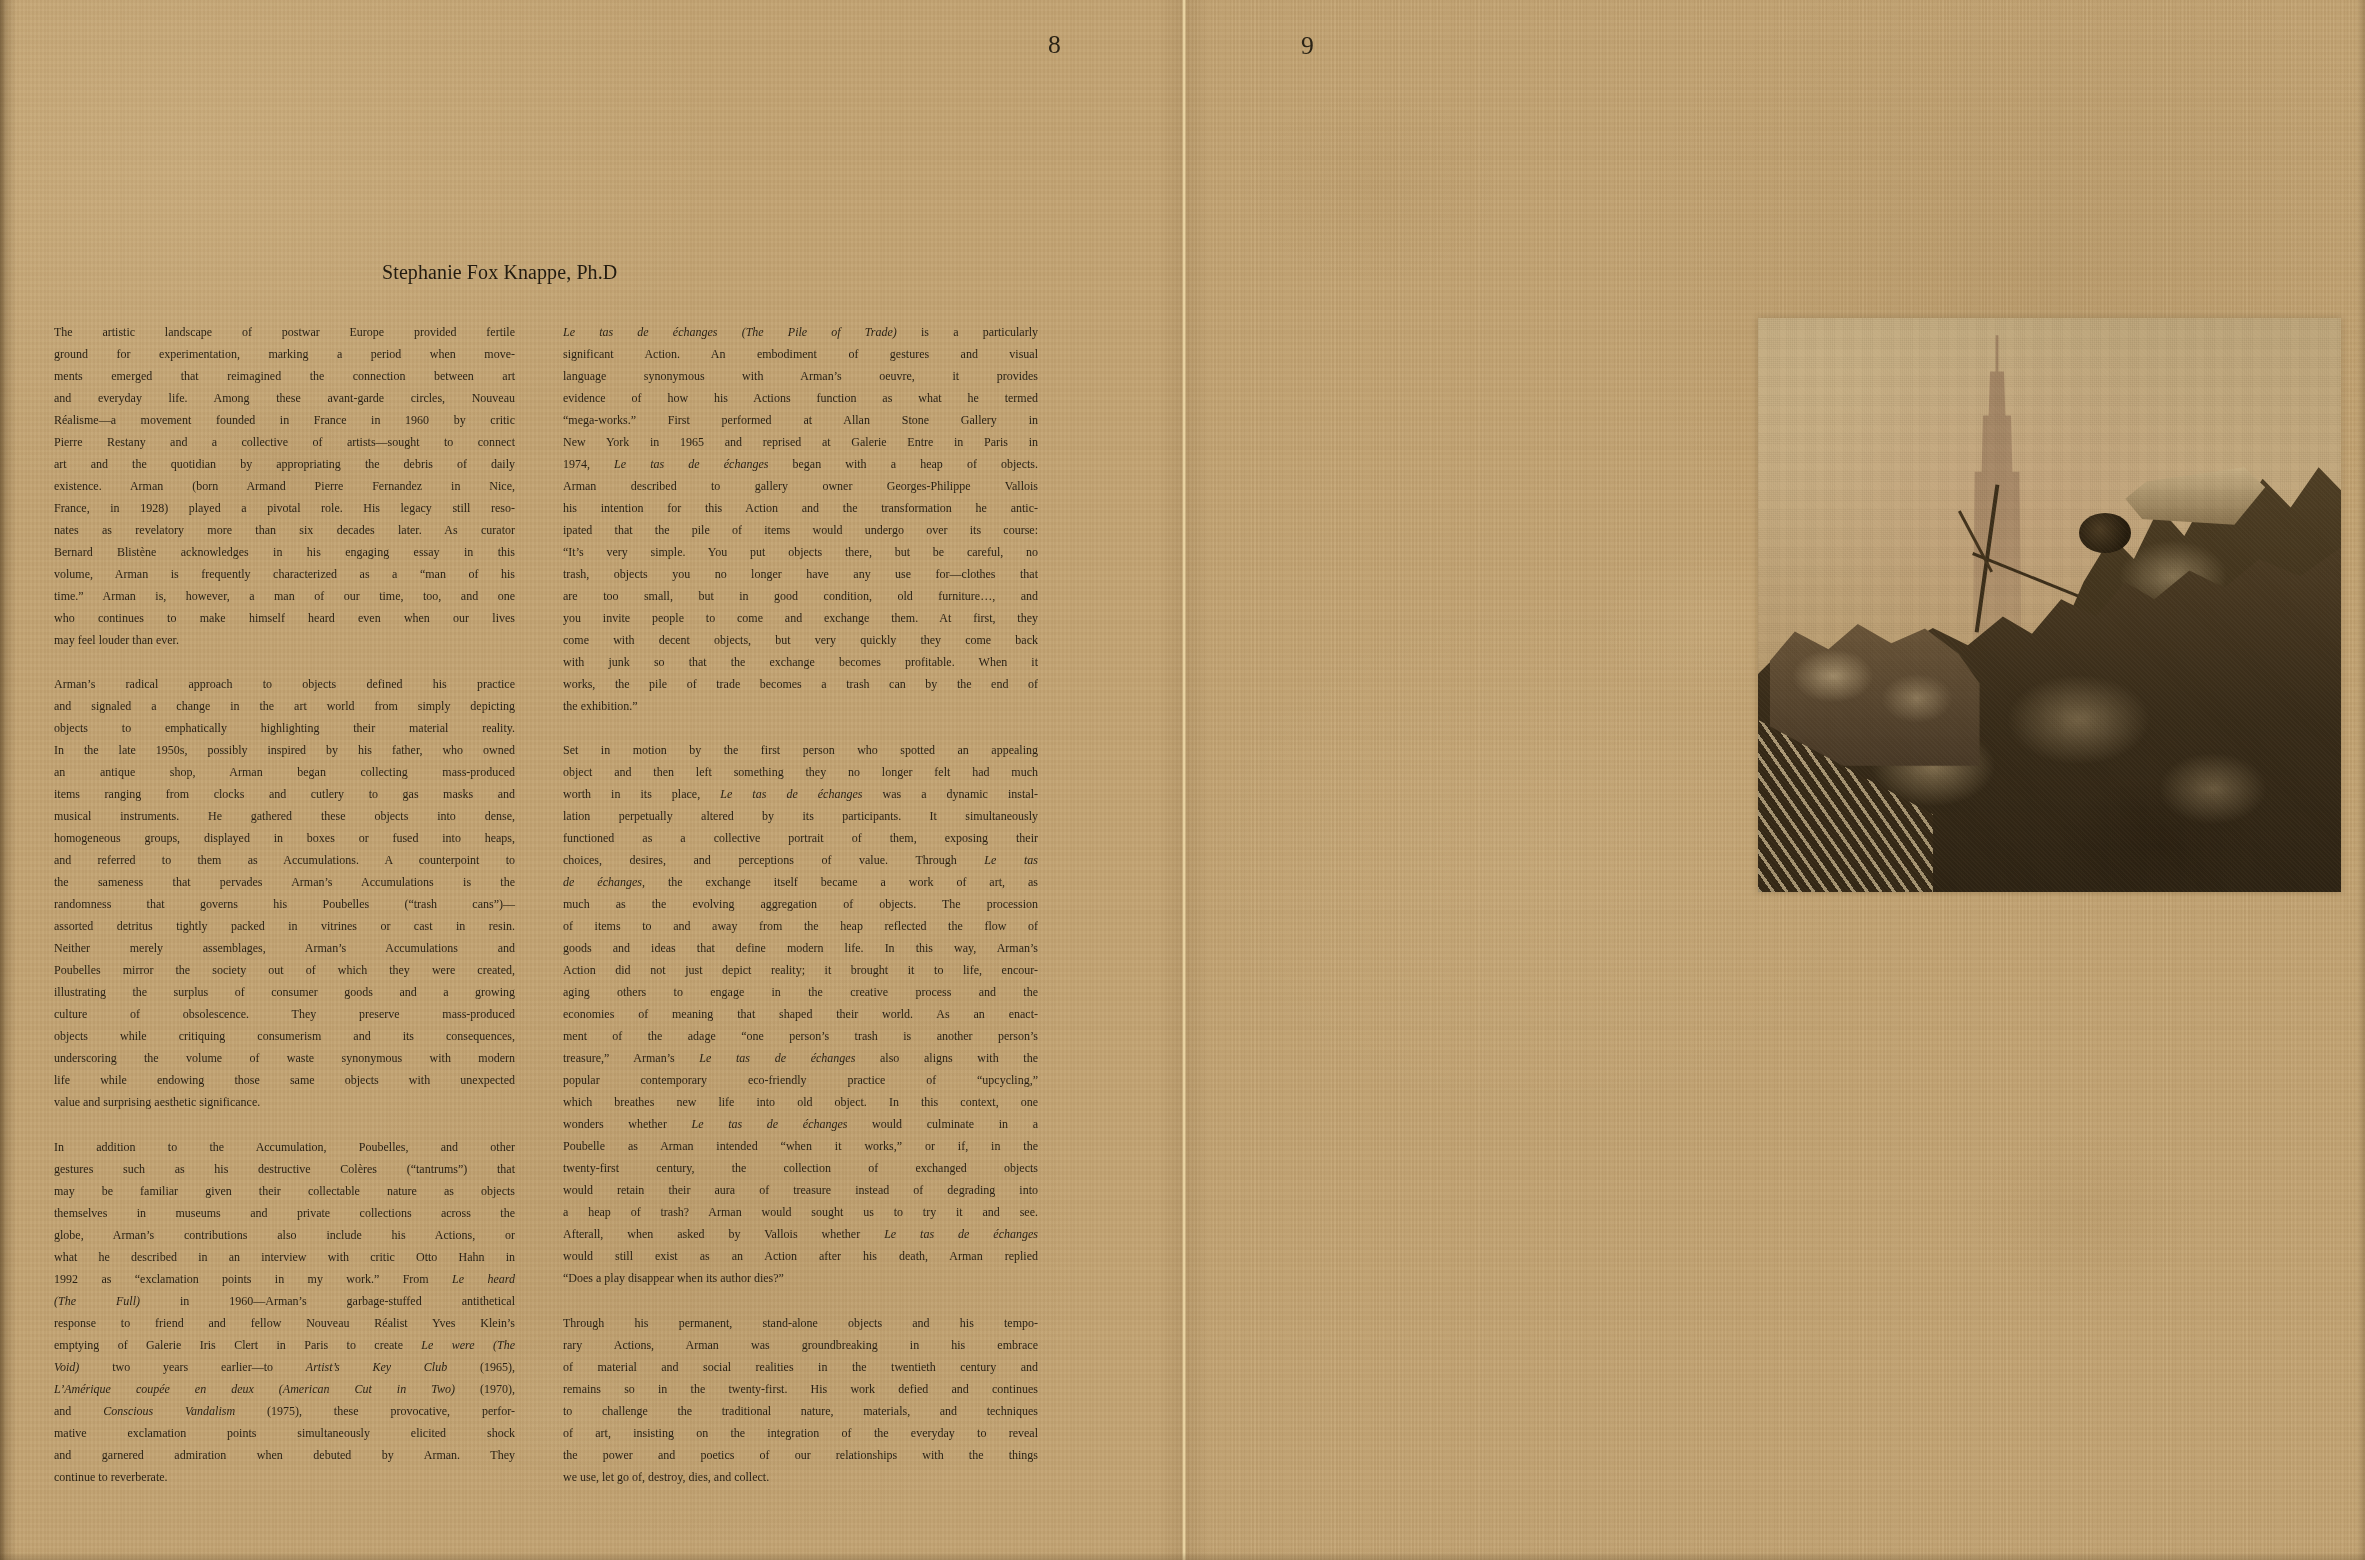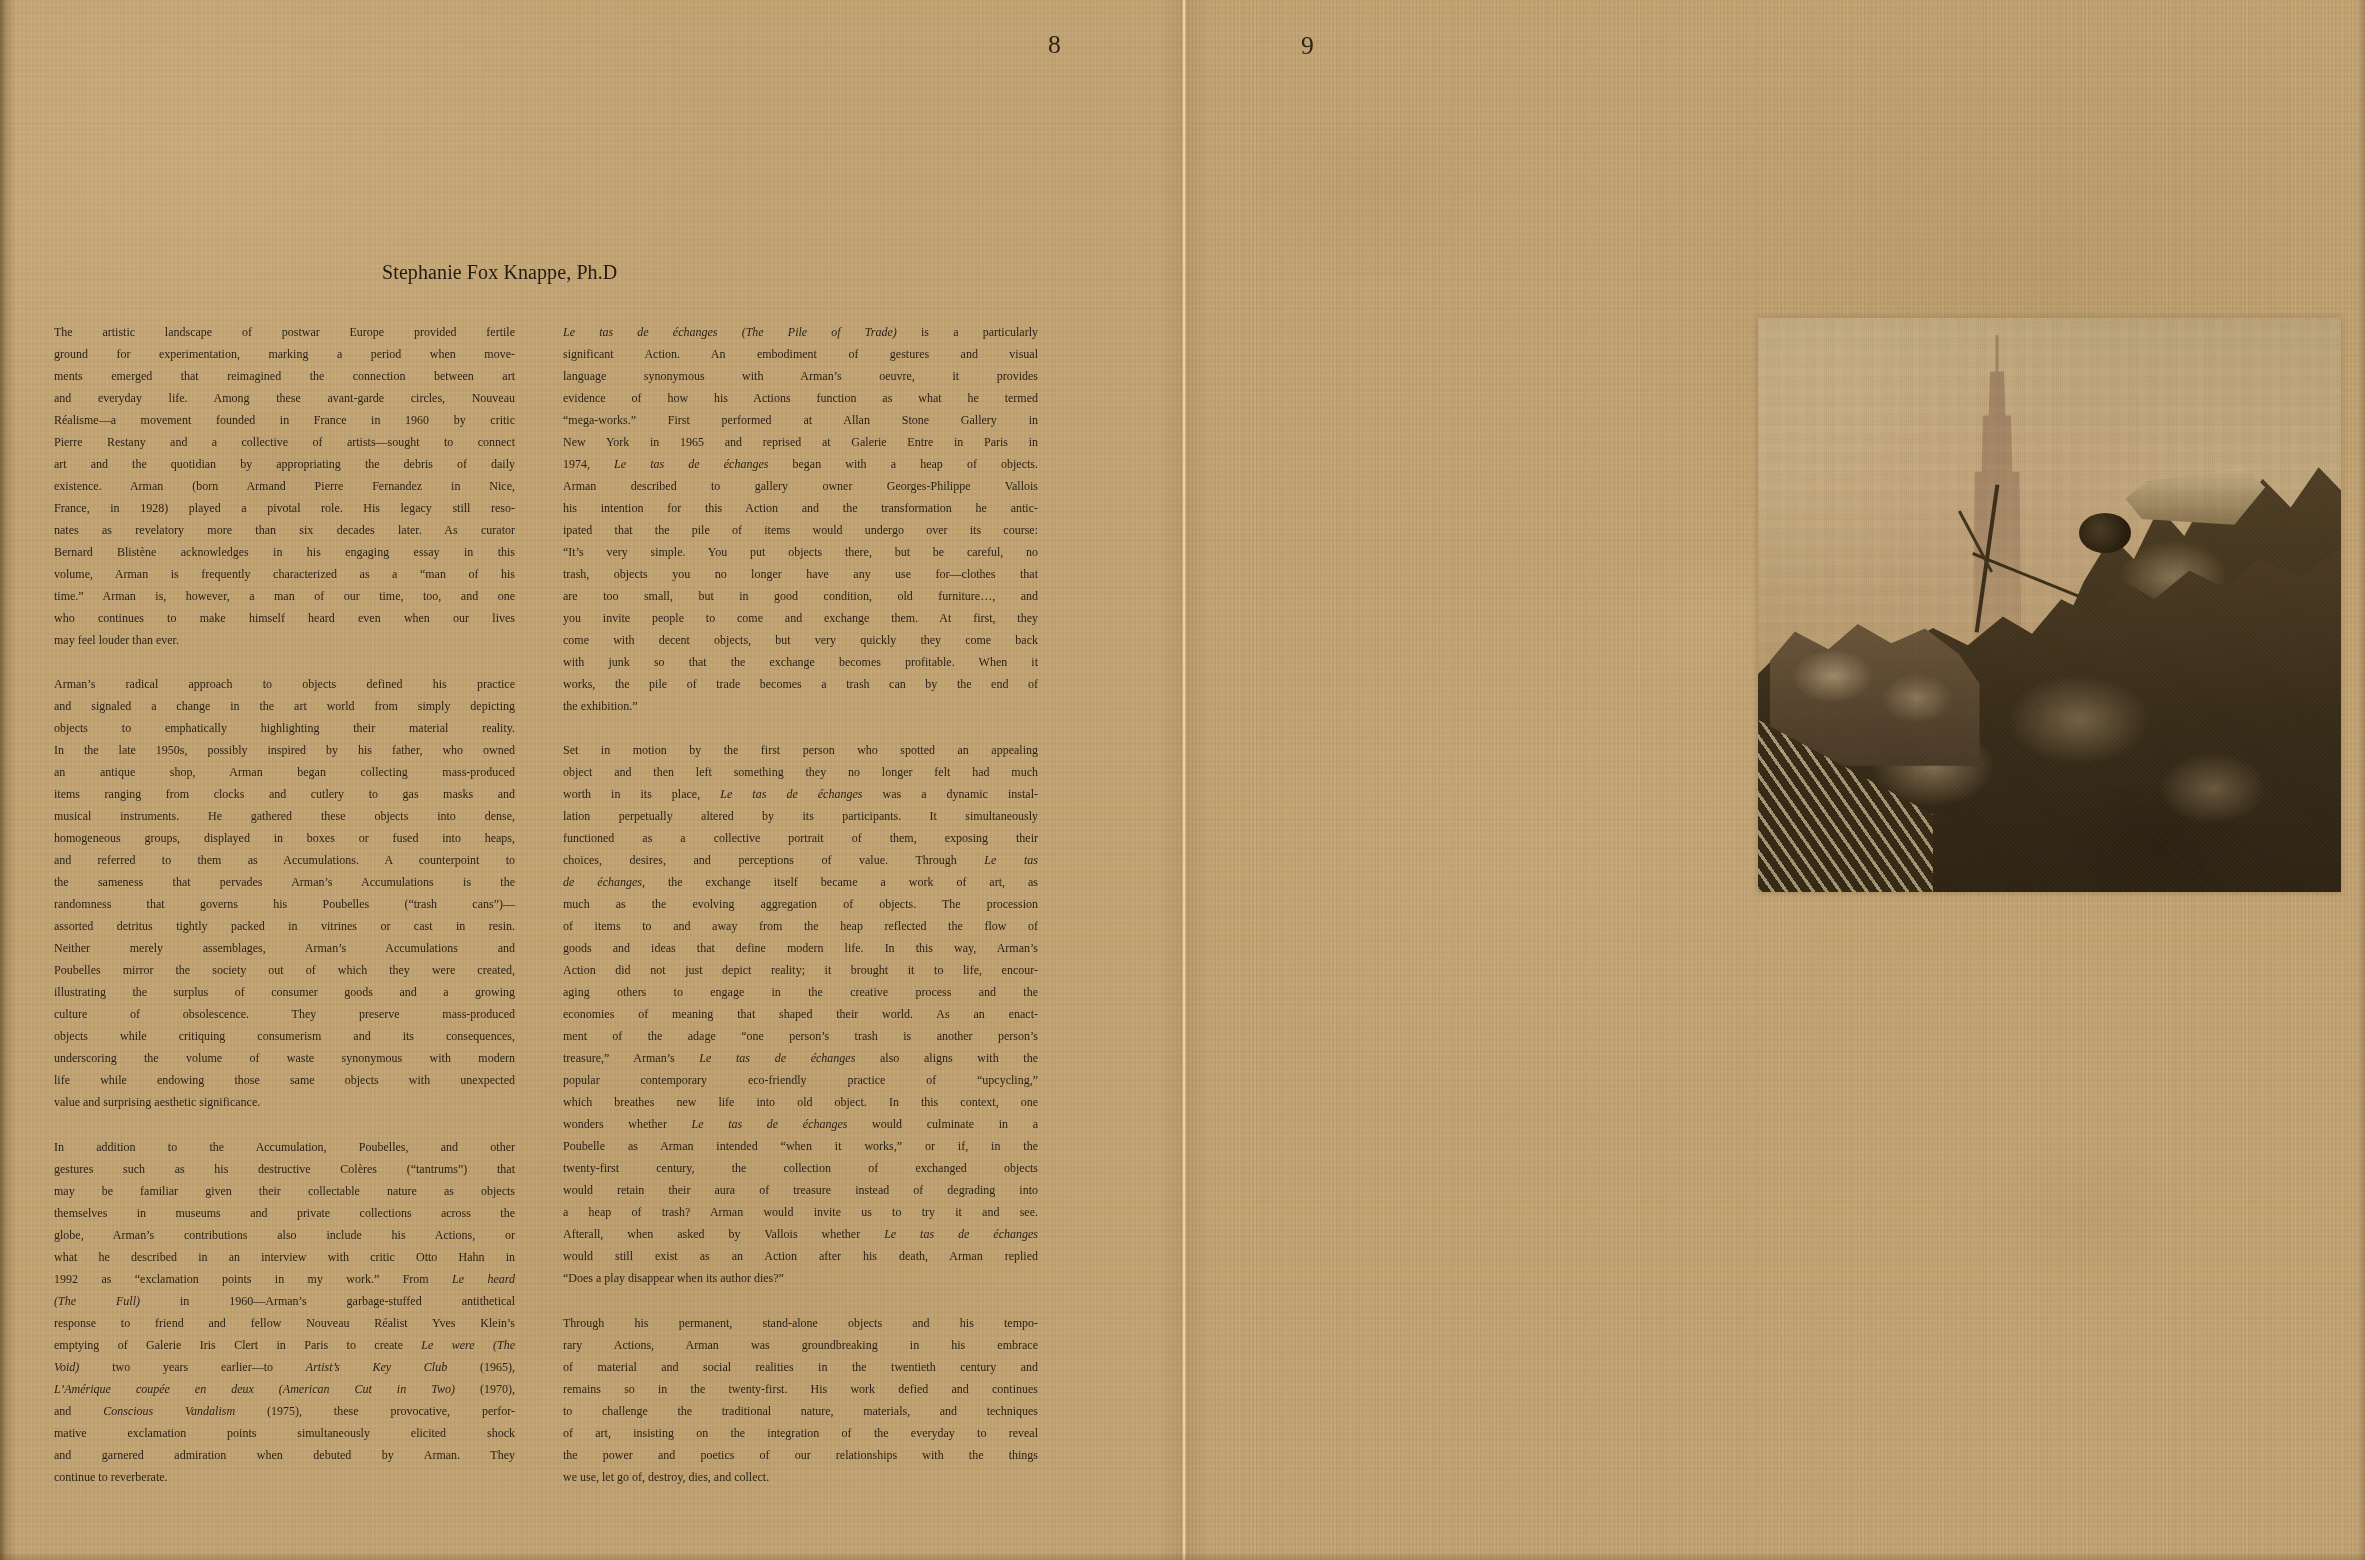--- a/index.html
+++ b/index.html
@@ -214,21 +214,21 @@
         <div class="line"><span>aging others to engage in the creative process and the</span></div>
         <div class="line"><span>economies of meaning that shaped their world. As an enact-</span></div>
         <div class="line"><span>ment of the adage “one person’s trash is another person’s</span></div>
         <div class="line"><span>treasure,” Arman’s </span><span class="it">Le tas de échanges</span><span> also aligns with the</span></div>
         <div class="line"><span>popular contemporary eco-friendly practice of “upcycling,”</span></div>
         <div class="line"><span>which breathes new life into old object. In this context, one</span></div>
         <div class="line"><span>wonders whether </span><span class="it">Le tas de échanges</span><span> would culminate in a</span></div>
         <div class="line"><span>Poubelle as Arman intended “when it works,” or if, in the</span></div>
         <div class="line"><span>twenty-first century, the collection of exchanged objects</span></div>
         <div class="line"><span>would retain their aura of treasure instead of degrading into</span></div>
-        <div class="line"><span>a heap of trash? Arman would invite us to try it and see.</span></div>
+        <div class="line"><span>a heap of trash? Arman would sought us to try it and see.</span></div>
         <div class="line"><span>Afterall, when asked by Vallois whether </span><span class="it">Le tas de échanges</span></div>
         <div class="line"><span>would still exist as an Action after his death, Arman replied</span></div>
         <div class="line last"><span>“Does a play disappear when its author dies?”</span></div>
       </div>
       <div class="para">
         <div class="line"><span>Through his permanent, stand-alone objects and his tempo-</span></div>
         <div class="line"><span>rary Actions, Arman was groundbreaking in his embrace</span></div>
         <div class="line"><span>of material and social realities in the twentieth century and</span></div>
         <div class="line"><span>remains so in the twenty-first. His work defied and continues</span></div>
         <div class="line"><span>to challenge the traditional nature, materials, and techniques</span></div>

